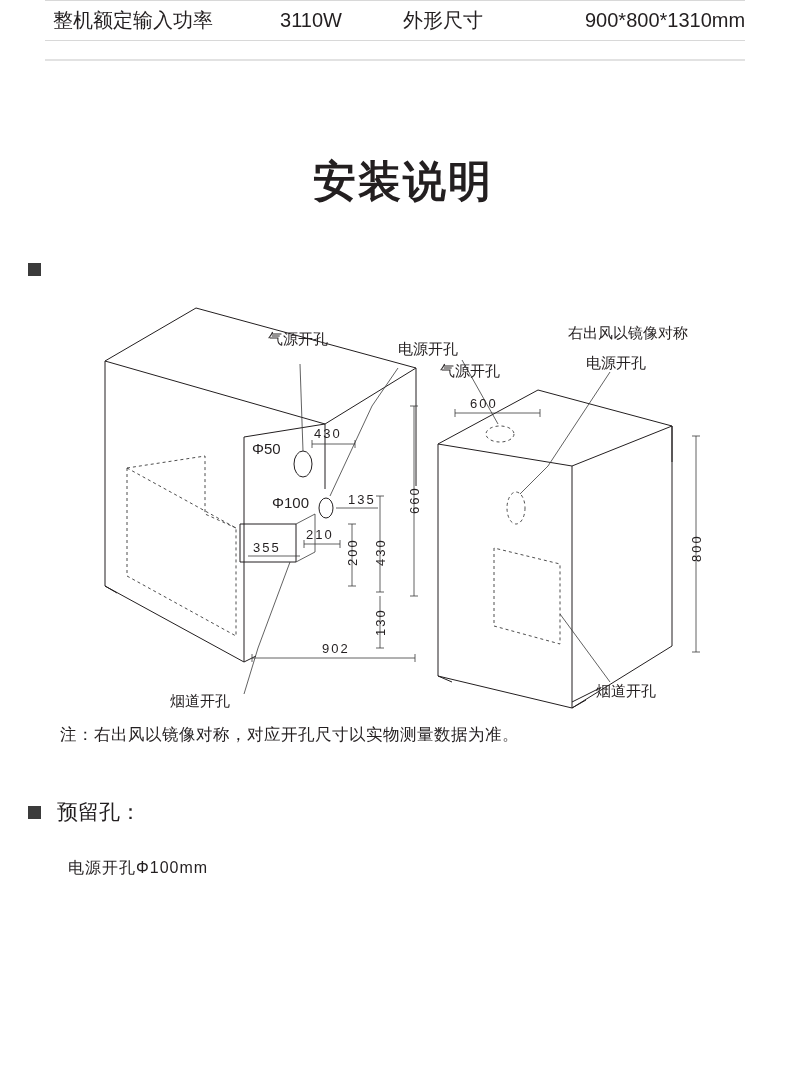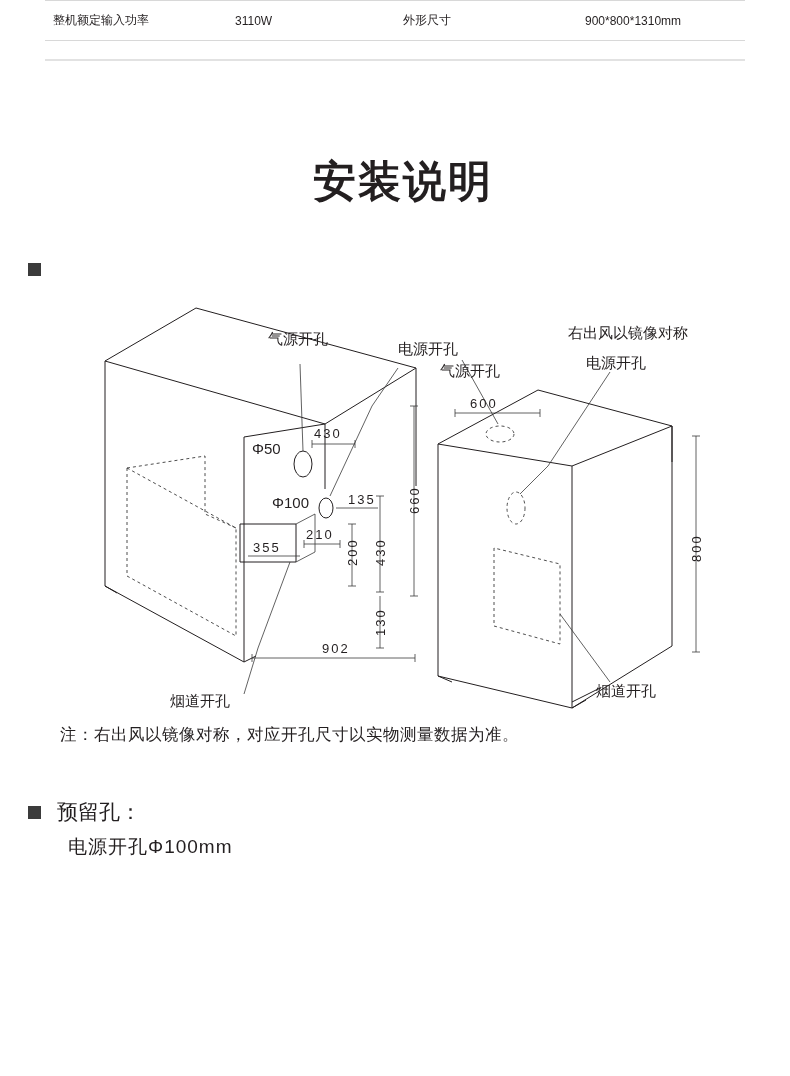--- a/index.html
+++ b/index.html
@@ -15,32 +15,32 @@
     color: #231f20;
     overflow: hidden;
   }
 
   
   .spec-table {
     width: 700px;
     margin: 0 auto;
     border-collapse: collapse;
     table-layout: fixed;
-    font-size: 12px;
+    font-size: 20px;
   }
   .spec-table td {
     height: 39px;
     padding: 0 8px;
     border-bottom: 1px solid #d8d8d8;
     white-space: nowrap;
     overflow: hidden;
   }
   .spec-table tr:first-child td { border-top: 1px solid #d8d8d8; }
   .spec-table td.label { text-align: left; }
-  .spec-table td.value { text-align: left; }
+  .spec-table td.value { text-align: center; }
   .col-a { width: 26%; }
   .col-b { width: 24%; }
   .col-c { width: 26%; }
   .col-d { width: 24%; }
 
   .table-foot-rule {
     width: 700px;
     margin: 18px auto 0;
     border-top: 2px solid #e2e2e2;
   }
@@ -81,22 +81,22 @@
 
   .note-line {
     margin: 8px 0 0 60px;
     font-size: 16.5px;
     letter-spacing: 0.5px;
   }
 
   .bullet-head.second { margin-top: 52px; font-family: Liberation Serif, serif; }
 
   .sub-line {
-    margin: 8px 0 0 68px;
-    font-size: 19px;
+    margin: 32px 0 0 68px;
+    font-size: 16px;
     letter-spacing: 1px;
   }
 
   
   text {
     font-family: "Liberation Sans", sans-serif;
     fill: #231f20;
   }
   .lbl { font-size: 15px; }
   .dim { font-size: 13px; letter-spacing: 2px; }

